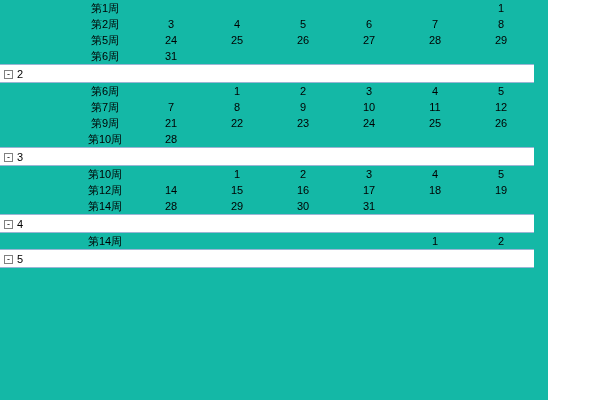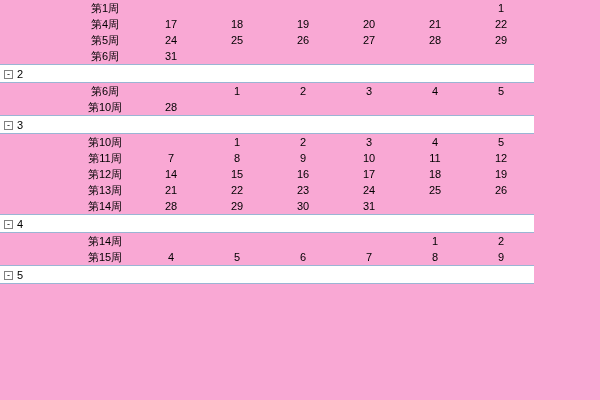--- a/index.html
+++ b/index.html
@@ -10,23 +10,23 @@
     width: 600px;
     height: 400px;
     background: #ffffff;
     font-family: "Liberation Sans", sans-serif;
     font-size: 11px;
     color: #000000;
     overflow: hidden;
   }
   .sheet {
     position: relative;
-    width: 600px;
+    width: 548px;
     height: 400px;
-    background: #f9a8d4;
+    background: #14b8a6;
   }
   table.grid {
     border-collapse: collapse;
     width: 600px;
     table-layout: fixed;
   }
   table.grid td {
     height: 16px;
     padding: 0 4px;
     font-size: 11px;
@@ -101,27 +101,27 @@
           <td class="day">&nbsp;</td>
           <td class="day">&nbsp;</td>
           <td class="day">&nbsp;</td>
           <td class="day">&nbsp;</td>
           <td class="day">&nbsp;</td>
           <td class="day">1</td>
           <td class="day">&nbsp;</td>
         </tr>
         <tr>
           <td class="outline">&nbsp;</td>
-          <td class="label">第4周</td>
-          <td class="day">17</td>
-          <td class="day">18</td>
-          <td class="day">19</td>
-          <td class="day">20</td>
-          <td class="day">21</td>
-          <td class="day">22</td>
+          <td class="label">第2周</td>
+          <td class="day">3</td>
+          <td class="day">4</td>
+          <td class="day">5</td>
+          <td class="day">6</td>
+          <td class="day">7</td>
+          <td class="day">8</td>
           <td class="day">&nbsp;</td>
         </tr>
         <tr>
           <td class="outline">&nbsp;</td>
           <td class="label">第5周</td>
           <td class="day">24</td>
           <td class="day">25</td>
           <td class="day">26</td>
           <td class="day">27</td>
           <td class="day">28</td>
@@ -155,85 +155,85 @@
           <td class="day">&nbsp;</td>
           <td class="day">1</td>
           <td class="day">2</td>
           <td class="day">3</td>
           <td class="day">4</td>
           <td class="day">5</td>
           <td class="day">&nbsp;</td>
         </tr>
         <tr>
           <td class="outline">&nbsp;</td>
-          <td class="label">第10周</td>
-          <td class="day">28</td>
-          <td class="day">&nbsp;</td>
-          <td class="day">&nbsp;</td>
-          <td class="day">&nbsp;</td>
-          <td class="day">&nbsp;</td>
-          <td class="day">&nbsp;</td>
-          <td class="day">&nbsp;</td>
-        </tr>
-        <tr class="group-row">
-          <td class="outline"><span class="group-box">-</span><span class="group-num">3</span></td>
-          <td>&nbsp;</td>
-          <td>&nbsp;</td>
-          <td>&nbsp;</td>
-          <td>&nbsp;</td>
-          <td>&nbsp;</td>
-          <td>&nbsp;</td>
-          <td>&nbsp;</td>
-        </tr>
-        <tr>
-          <td class="outline">&nbsp;</td>
-          <td class="label">第10周</td>
-          <td class="day">&nbsp;</td>
-          <td class="day">1</td>
-          <td class="day">2</td>
-          <td class="day">3</td>
-          <td class="day">4</td>
-          <td class="day">5</td>
-          <td class="day">&nbsp;</td>
-        </tr>
-        <tr>
-          <td class="outline">&nbsp;</td>
-          <td class="label">第11周</td>
+          <td class="label">第7周</td>
           <td class="day">7</td>
           <td class="day">8</td>
           <td class="day">9</td>
           <td class="day">10</td>
           <td class="day">11</td>
           <td class="day">12</td>
+          <td class="day">&nbsp;</td>
+        </tr>
+        <tr>
+          <td class="outline">&nbsp;</td>
+          <td class="label">第9周</td>
+          <td class="day">21</td>
+          <td class="day">22</td>
+          <td class="day">23</td>
+          <td class="day">24</td>
+          <td class="day">25</td>
+          <td class="day">26</td>
+          <td class="day">&nbsp;</td>
+        </tr>
+        <tr>
+          <td class="outline">&nbsp;</td>
+          <td class="label">第10周</td>
+          <td class="day">28</td>
+          <td class="day">&nbsp;</td>
+          <td class="day">&nbsp;</td>
+          <td class="day">&nbsp;</td>
+          <td class="day">&nbsp;</td>
+          <td class="day">&nbsp;</td>
+          <td class="day">&nbsp;</td>
+        </tr>
+        <tr class="group-row">
+          <td class="outline"><span class="group-box">-</span><span class="group-num">3</span></td>
+          <td>&nbsp;</td>
+          <td>&nbsp;</td>
+          <td>&nbsp;</td>
+          <td>&nbsp;</td>
+          <td>&nbsp;</td>
+          <td>&nbsp;</td>
+          <td>&nbsp;</td>
+        </tr>
+        <tr>
+          <td class="outline">&nbsp;</td>
+          <td class="label">第10周</td>
+          <td class="day">&nbsp;</td>
+          <td class="day">1</td>
+          <td class="day">2</td>
+          <td class="day">3</td>
+          <td class="day">4</td>
+          <td class="day">5</td>
           <td class="day">&nbsp;</td>
         </tr>
         <tr>
           <td class="outline">&nbsp;</td>
           <td class="label">第12周</td>
           <td class="day">14</td>
           <td class="day">15</td>
           <td class="day">16</td>
           <td class="day">17</td>
           <td class="day">18</td>
           <td class="day">19</td>
           <td class="day">&nbsp;</td>
         </tr>
         <tr>
           <td class="outline">&nbsp;</td>
-          <td class="label">第13周</td>
-          <td class="day">21</td>
-          <td class="day">22</td>
-          <td class="day">23</td>
-          <td class="day">24</td>
-          <td class="day">25</td>
-          <td class="day">26</td>
-          <td class="day">&nbsp;</td>
-        </tr>
-        <tr>
-          <td class="outline">&nbsp;</td>
           <td class="label">第14周</td>
           <td class="day">28</td>
           <td class="day">29</td>
           <td class="day">30</td>
           <td class="day">31</td>
           <td class="day">&nbsp;</td>
           <td class="day">&nbsp;</td>
           <td class="day">&nbsp;</td>
         </tr>
         <tr class="group-row">
@@ -250,31 +250,20 @@
           <td class="outline">&nbsp;</td>
           <td class="label">第14周</td>
           <td class="day">&nbsp;</td>
           <td class="day">&nbsp;</td>
           <td class="day">&nbsp;</td>
           <td class="day">&nbsp;</td>
           <td class="day">1</td>
           <td class="day">2</td>
           <td class="day">&nbsp;</td>
         </tr>
-        <tr>
-          <td class="outline">&nbsp;</td>
-          <td class="label">第15周</td>
-          <td class="day">4</td>
-          <td class="day">5</td>
-          <td class="day">6</td>
-          <td class="day">7</td>
-          <td class="day">8</td>
-          <td class="day">9</td>
-          <td class="day">&nbsp;</td>
-        </tr>
         <tr class="group-row">
           <td class="outline"><span class="group-box">-</span><span class="group-num">5</span></td>
           <td>&nbsp;</td>
           <td>&nbsp;</td>
           <td>&nbsp;</td>
           <td>&nbsp;</td>
           <td>&nbsp;</td>
           <td>&nbsp;</td>
           <td>&nbsp;</td>
         </tr>

